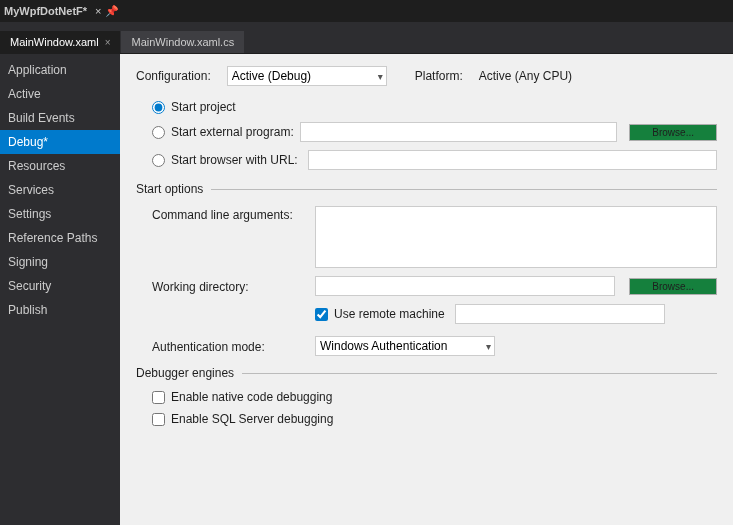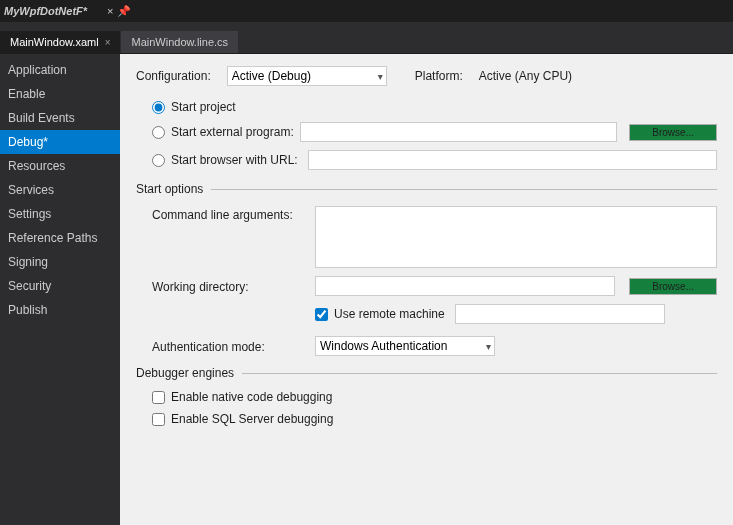--- a/index.html
+++ b/index.html
@@ -21,22 +21,21 @@
       height: 22px;
       display: flex;
       align-items: center;
       padding: 0 4px;
       flex-shrink: 0;
     }
     .title-bar-text {
       color: #ccc;
       font-size: 11px;
       font-weight: bold;
-      margin-right: 16px;
-      font-style: italic;
+      margin-right: 4px;
     }
     .title-bar-close {
       color: #ccc;
       font-size: 11px;
       cursor: pointer;
       margin-left: 4px;
     }
 
     
     .tabs {
@@ -280,29 +279,29 @@
   <span class="title-bar-close">×</span>
   <span style="margin-left:4px; color:#888; font-size:11px;">📌</span>
 </div>
 
 <div class="tabs">
   <div class="tab active">
     <span>MainWindow.xaml</span>
     <span class="tab-close">×</span>
   </div>
   <div class="tab">
-    <span>MainWindow.line.cs</span>
+    <span>MainWindow.xaml.cs</span>
   </div>
 </div>
 
 <div class="main-layout">
 
   <div class="sidebar">
     <div class="sidebar-item">Application</div>
-    <div class="sidebar-item">Enable</div>
+    <div class="sidebar-item">Active</div>
     <div class="sidebar-item">Build Events</div>
     <div class="sidebar-item active">Debug*</div>
     <div class="sidebar-item">Resources</div>
     <div class="sidebar-item">Services</div>
     <div class="sidebar-item">Settings</div>
     <div class="sidebar-item">Reference Paths</div>
     <div class="sidebar-item">Signing</div>
     <div class="sidebar-item">Security</div>
     <div class="sidebar-item">Publish</div>
   </div>

